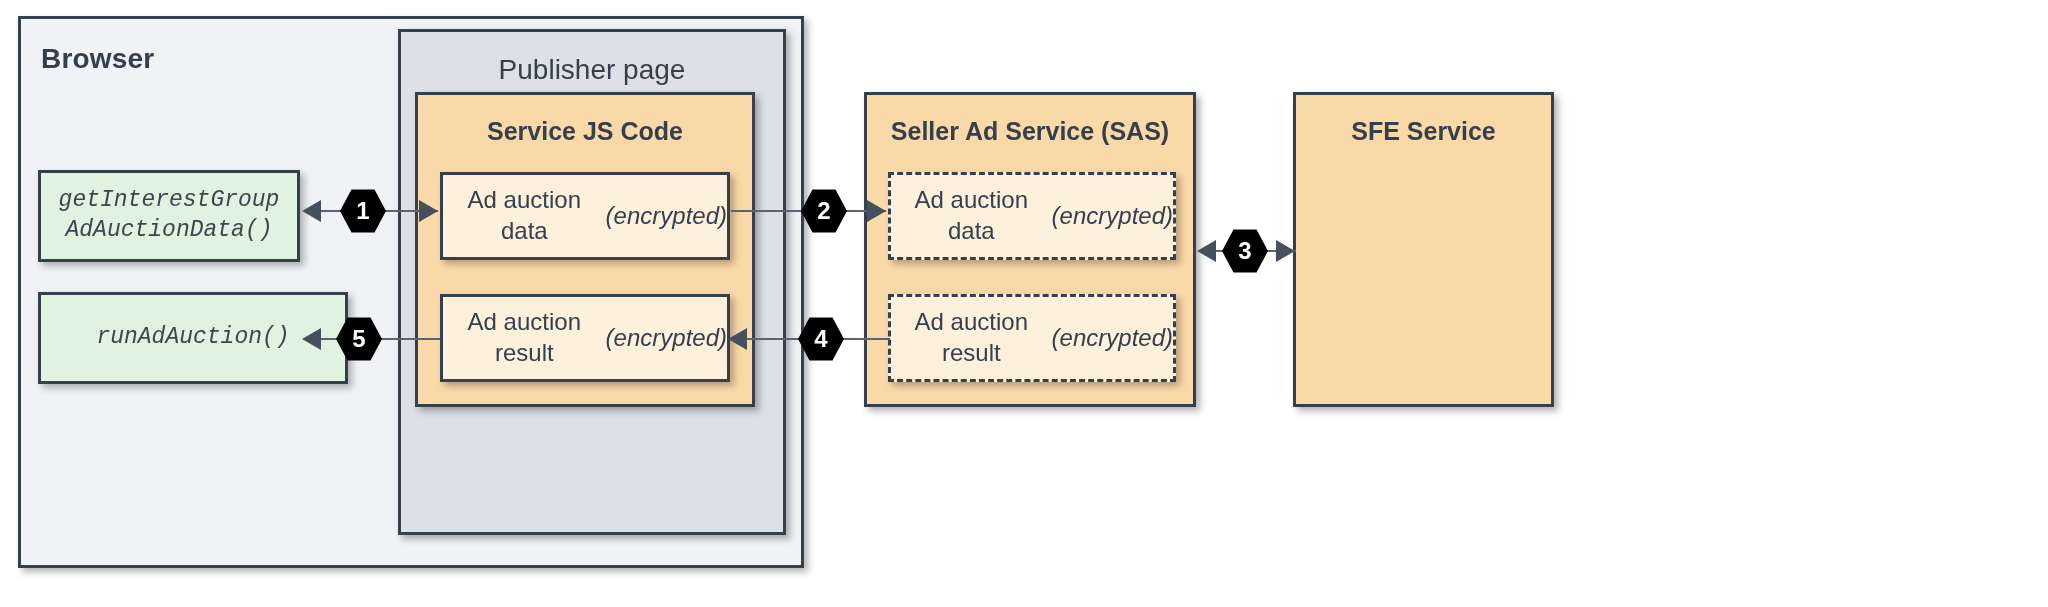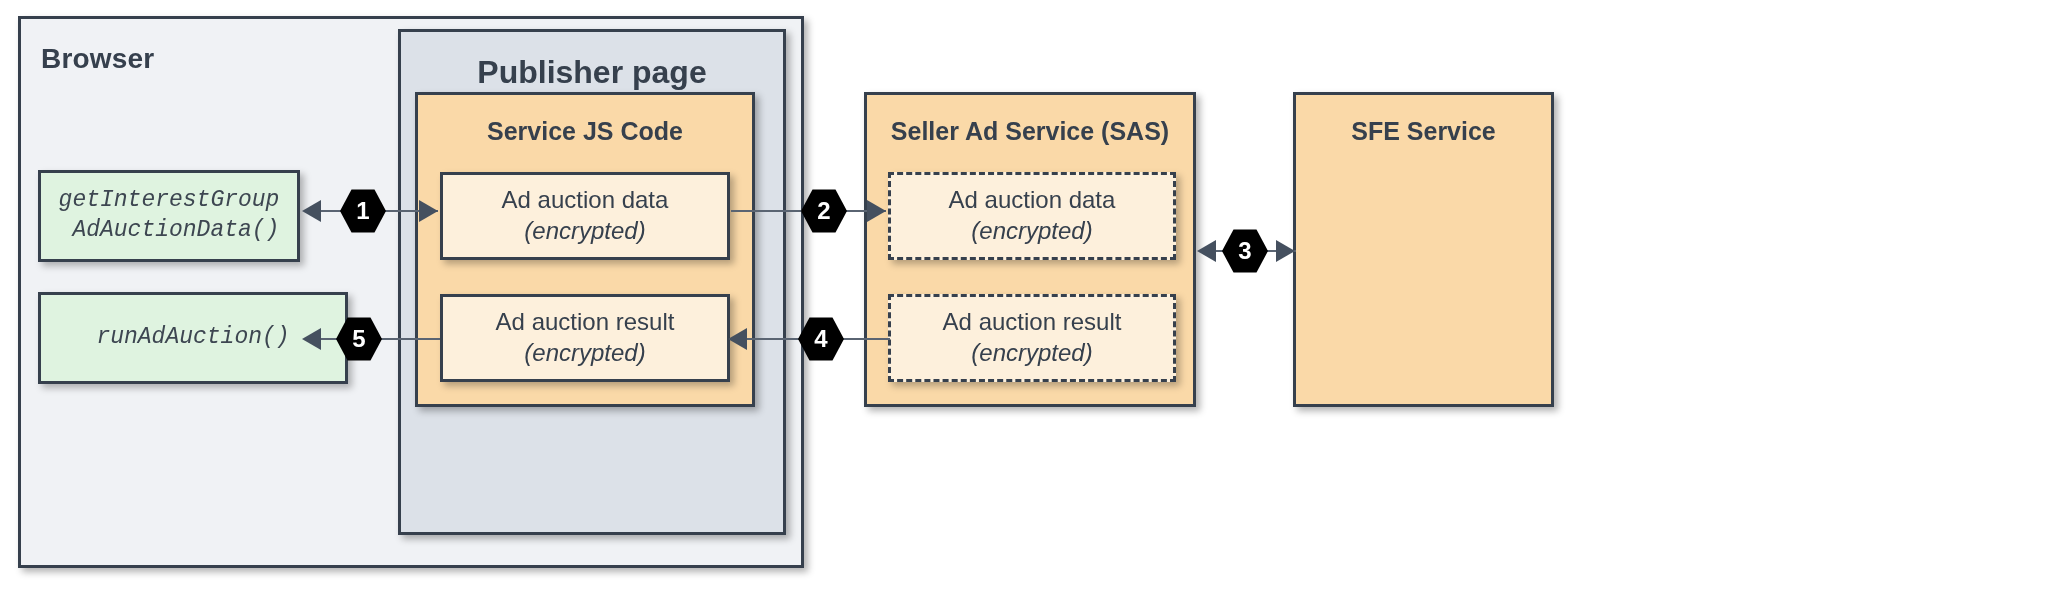--- a/index.html
+++ b/index.html
@@ -55,22 +55,22 @@
   
   .publisher {
     left: 398px;
     top: 29px;
     width: 388px;
     height: 506px;
     background: #dce1e8;
   }
   .publisher-title {
     top: 22px;
-    font-size: 32px;
-    font-weight: bold;
+    font-size: 28px;
+    font-weight: normal;
   }
 
   
   .sellerjs {
     left: 415px;
     top: 92px;
     width: 340px;
     height: 315px;
     background: #fad9a8;
   }
@@ -109,21 +109,21 @@
   }
 
   
   .inner {
     position: absolute;
     box-sizing: border-box;
     border: 3px solid #36404d;
     background: #fdf0dc;
     box-shadow: 4px 4px 7px rgba(0,0,0,0.28);
     display: flex;
-    flex-direction: column;
+    flex-direction: row;
     align-items: center;
     justify-content: center;
     color: #36404d;
     font-size: 24px;
     line-height: 1.28;
     text-align: center;
   }
   .inner.dashed {
     border-style: dashed;
     border-width: 3px;
@@ -194,21 +194,21 @@
 </style>
 </head>
 <body>
 
 <div id="stage">
 
   <div class="box browser">
     <div class="browser-title">Browser</div>
   </div>
 
-  <div class="green" style="left:38px; top:170px; width:262px; height:92px;text-align:right;">getInterestGroup
+  <div class="green" style="left:38px; top:170px; width:262px; height:92px;">getInterestGroup
 AdAuctionData()</div>
 
   <div class="green" style="left:38px; top:292px; width:310px; height:92px;">runAdAuction()</div>
 
   <div class="box publisher">
     <div class="box-label publisher-title">Publisher page</div>
   </div>
 
   <div class="box sellerjs">
     <div class="box-label sellerjs-title">Service JS Code</div>

